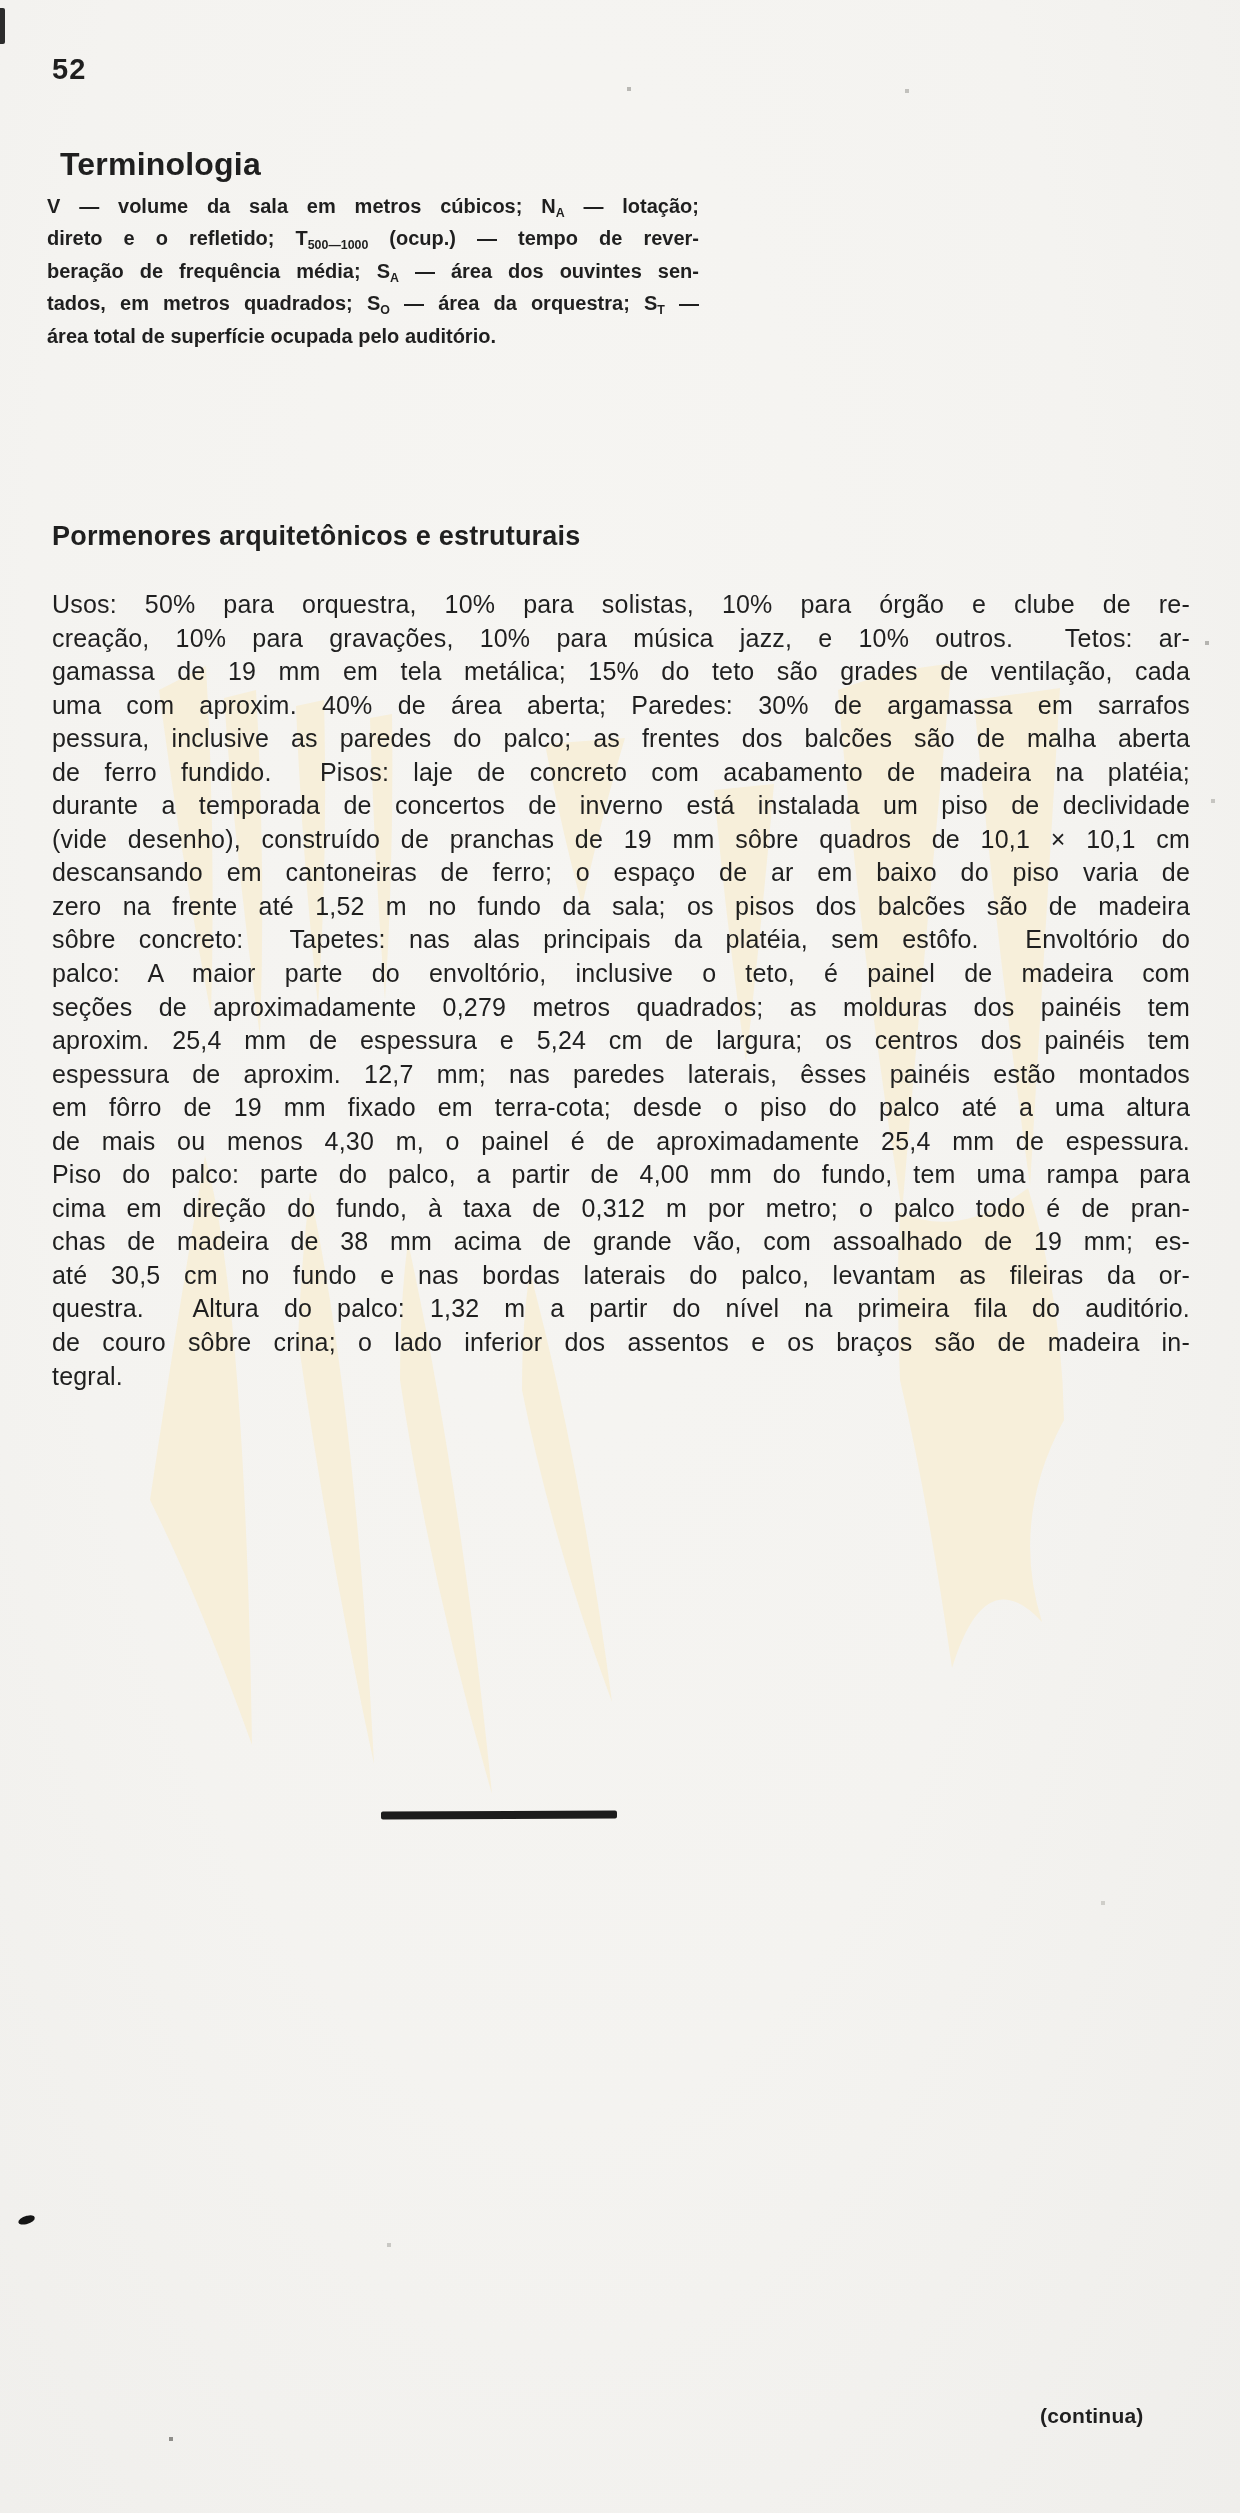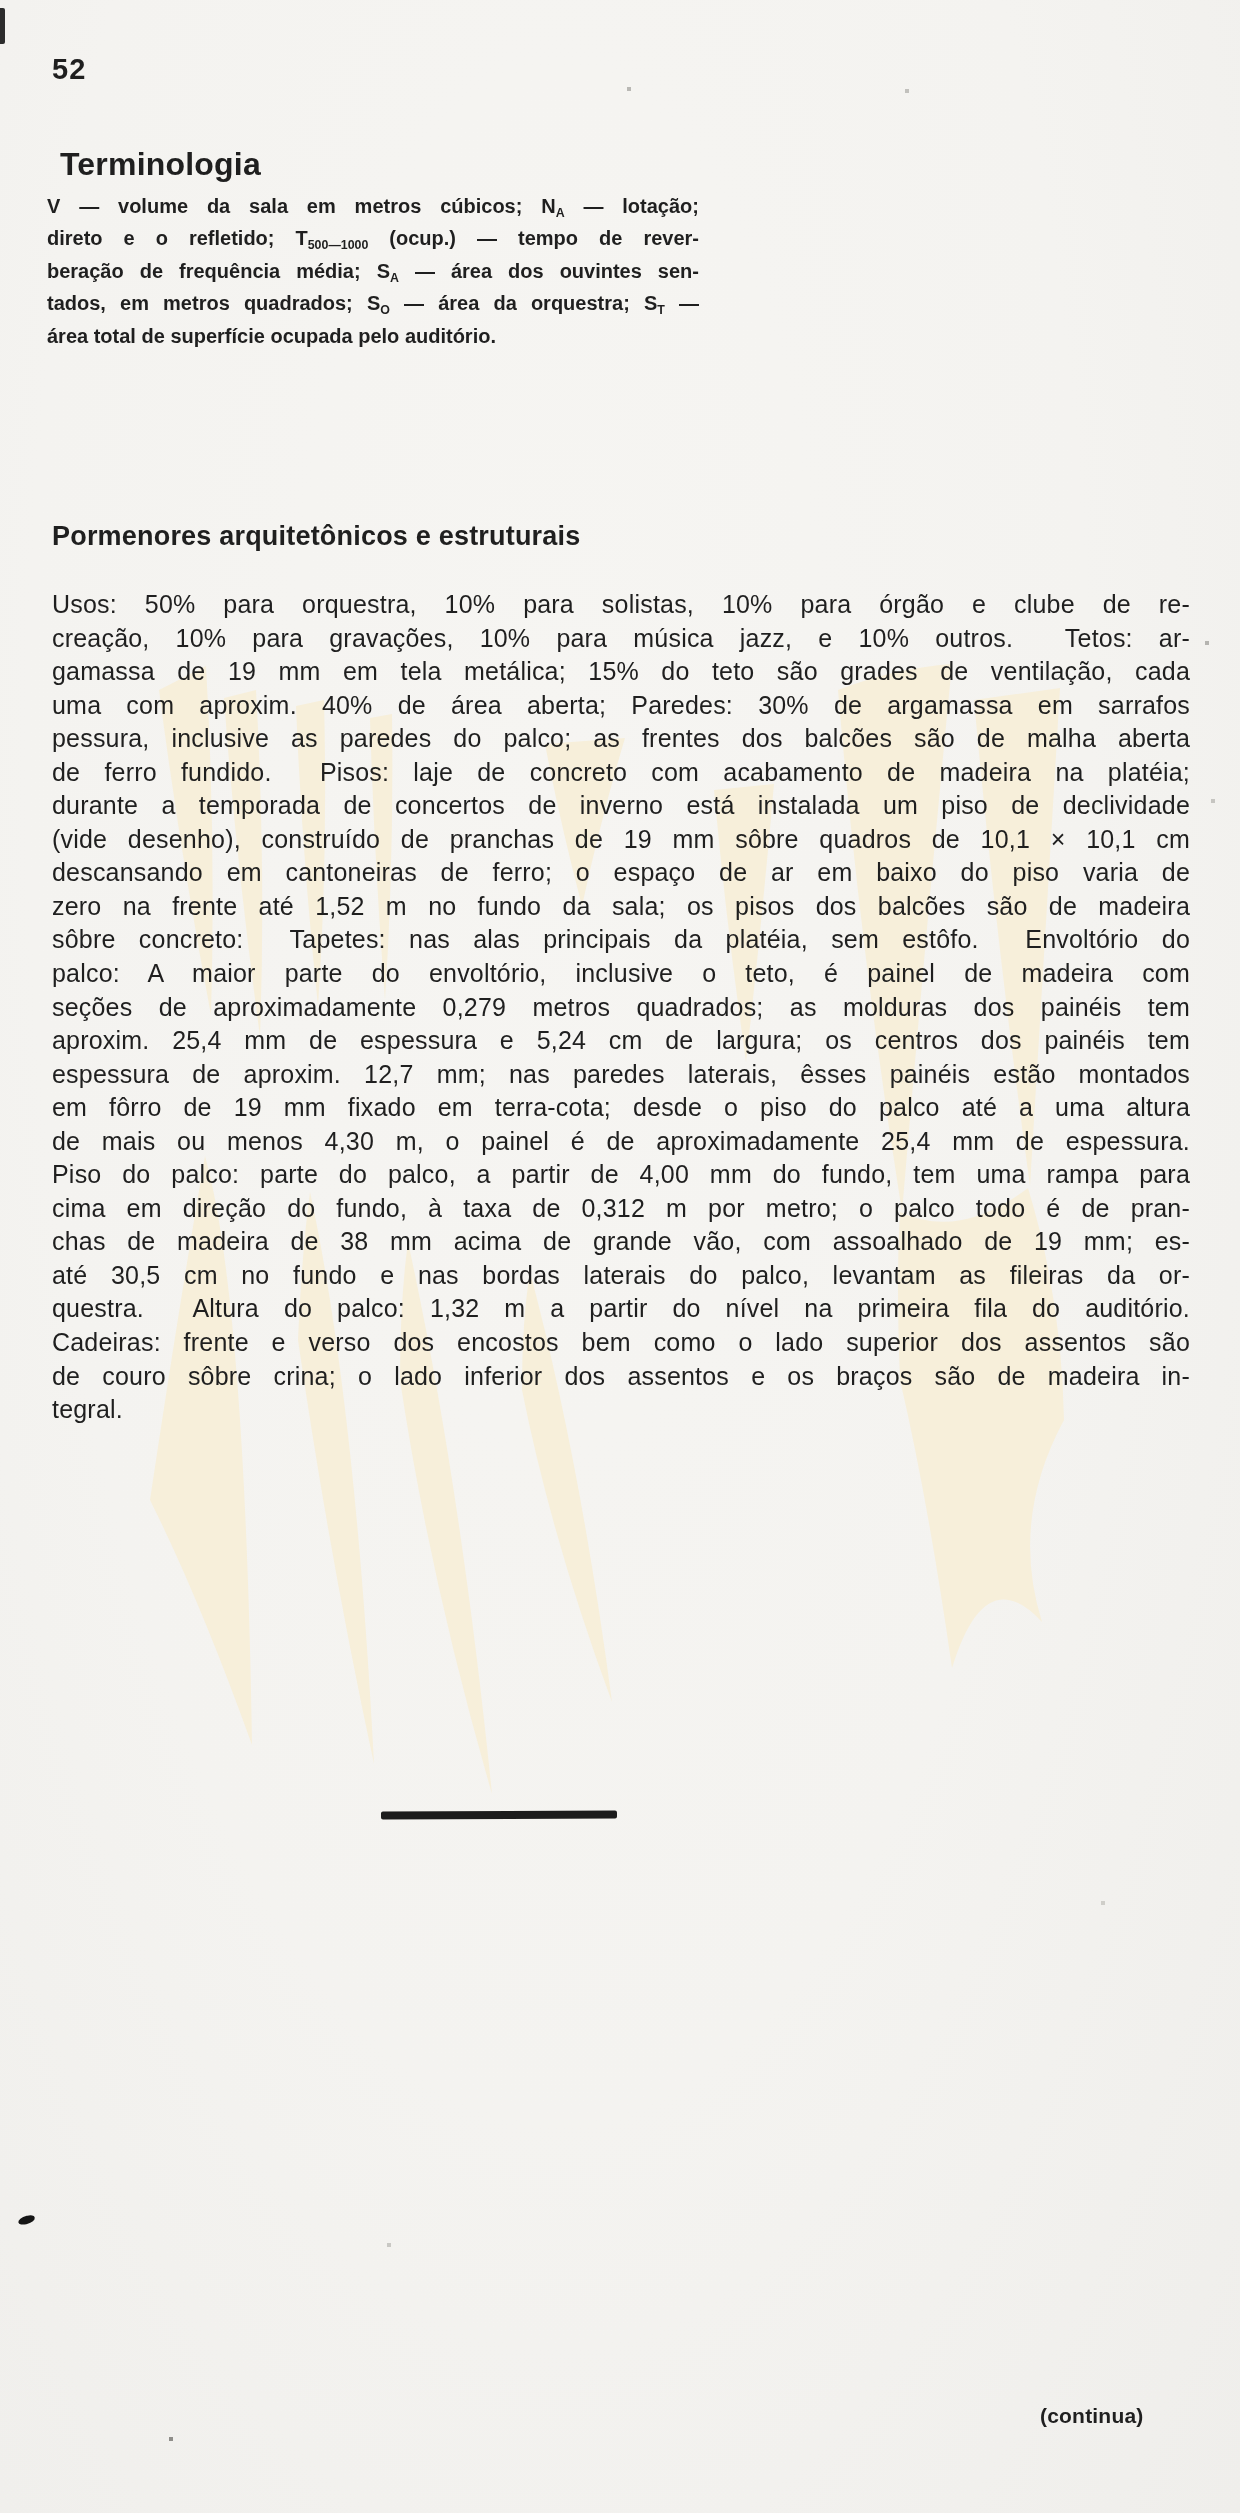--- a/index.html
+++ b/index.html
@@ -145,21 +145,20 @@
         <div class="line">seções de aproximadamente 0,279 metros quadrados; as molduras dos painéis tem</div>
         <div class="line">aproxim. 25,4 mm de espessura e 5,24 cm de largura; os centros dos painéis tem</div>
         <div class="line">espessura de aproxim. 12,7 mm; nas paredes laterais, êsses painéis estão montados</div>
         <div class="line">em fôrro de 19 mm fixado em terra-cota; desde o piso do palco até a uma altura</div>
         <div class="line">de mais ou menos 4,30 m, o painel é de aproximadamente 25,4 mm de espessura.</div>
         <div class="line">Piso do palco: parte do palco, a partir de 4,00 mm do fundo, tem uma rampa para</div>
         <div class="line">cima em direção do fundo, à taxa de 0,312 m por metro; o palco todo é de pran-</div>
         <div class="line">chas de madeira de 38 mm acima de grande vão, com assoalhado de 19 mm; es-</div>
         <div class="line">até 30,5 cm no fundo e nas bordas laterais do palco, levantam as fileiras da or-</div>
         <div class="line">questra.  Altura do palco: 1,32 m a partir do nível na primeira fila do auditório.</div>
-        <div class="line">Cadeiras: frente e verso dos encostos bem como o lado superior dos assentos são</div>
         <div class="line">de couro sôbre crina; o lado inferior dos assentos e os braços são de madeira in-</div>
         <div class="line last">tegral.</div>
       </div>
 
     <div class="divider"></div>
 
     <div class="ink-blob"></div>
 
     <div class="continua">(continua)</div>
 

